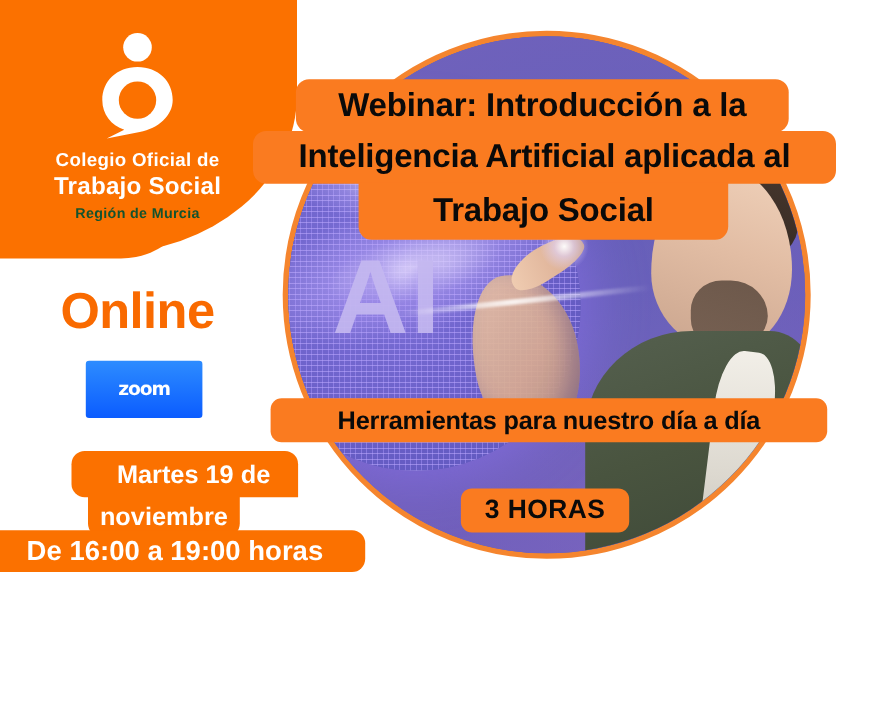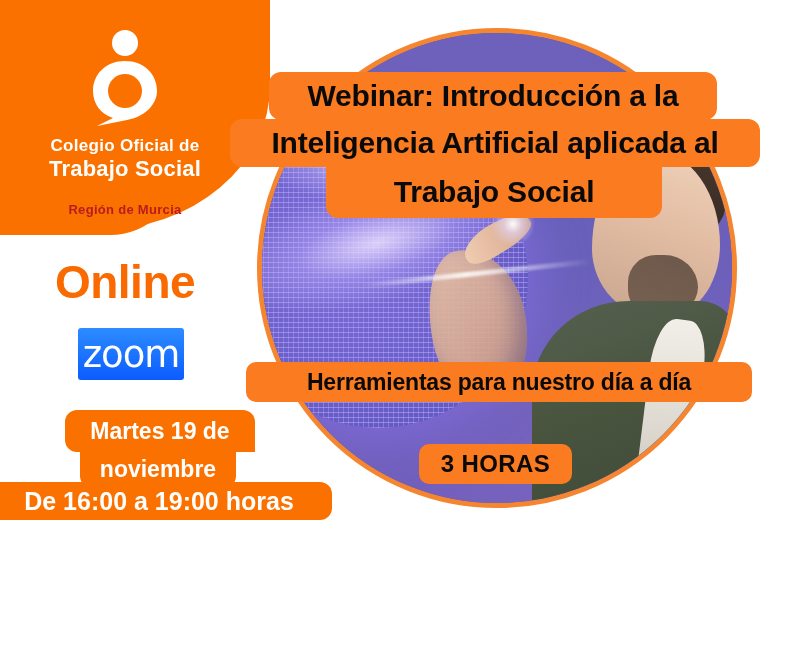--- a/index.html
+++ b/index.html
@@ -63,25 +63,25 @@
     font-weight: 700;
   }
   .logo-l2 {
     color: #ffffff;
     font-size: 22px;
     font-weight: 700;
     letter-spacing: 0.2px;
     line-height: 1.2;
   }
   .logo-l3 {
-    color: #b91c1c;
+    color: #14532d;
     font-size: 13px;
     font-weight: 700;
     letter-spacing: 0.3px;
-    margin-top: 20px;
+    margin-top: 4px;
   }
 
   
   .photo-circle {
     position: absolute;
     left: 257px;
     top: 28px;
     width: 480px;
     height: 480px;
     border-radius: 50%;
@@ -302,42 +302,42 @@
     width: 106px; height: 52px;
     background: linear-gradient(180deg, #2D8CFF 0%, #0B5CFF 100%);
     border-radius: 3px;
     z-index: 5;
     display: flex;
     align-items: center;
     justify-content: center;
   }
   .zoom-word {
     color: #ffffff;
-    font-size: 37px;
-    font-weight: 400;
+    font-size: 17px;
+    font-weight: 700;
     letter-spacing: -1px;
     font-family: "DejaVu Sans", sans-serif;
   }
 
   .date-pill-1 {
     position: absolute;
     left: 65px; top: 410px;
     width: 190px; height: 42px;
     background: #fb7100;
     border-radius: 12px 12px 0 12px;
     color: #ffffff;
     font-size: 23px;
     font-weight: 700;
     z-index: 5;
-    display: flex; align-items: center; justify-content: center;
+    display: flex; align-items: center; justify-content: center; padding-left: 16px;
   }
   .date-pill-2 {
     position: absolute;
     left: 80px; top: 450px;
-    width: 156px; height: 38px;
+    width: 138px; height: 38px;
     background: #fb7100;
     border-radius: 0 0 12px 12px;
     color: #ffffff;
     font-size: 23px;
     font-weight: 700;
     z-index: 5;
     display: flex; align-items: center; justify-content: center;
   }
   .time-pill {
     position: absolute;
@@ -382,20 +382,21 @@
 <div id="poster">
 
   <div class="blob"></div>
   <div class="blob-tail"></div>
 
   <div class="photo-circle">
     <div class="photo-inner">
       <div class="sphere"></div>
       <div class="sphere-glow"></div>
       <div class="sphere-glow2"></div>
+      <div class="ai-text">AI</div>
       <div class="person-hair"></div>
       <div class="person-head"></div>
       <div class="person-beard"></div>
       <div class="person-body"></div>
       <div class="person-shirt"></div>
       <div class="hand"></div>
       <div class="finger"></div>
       <div class="streak"></div>
       <div class="spark"></div>
     </div>

